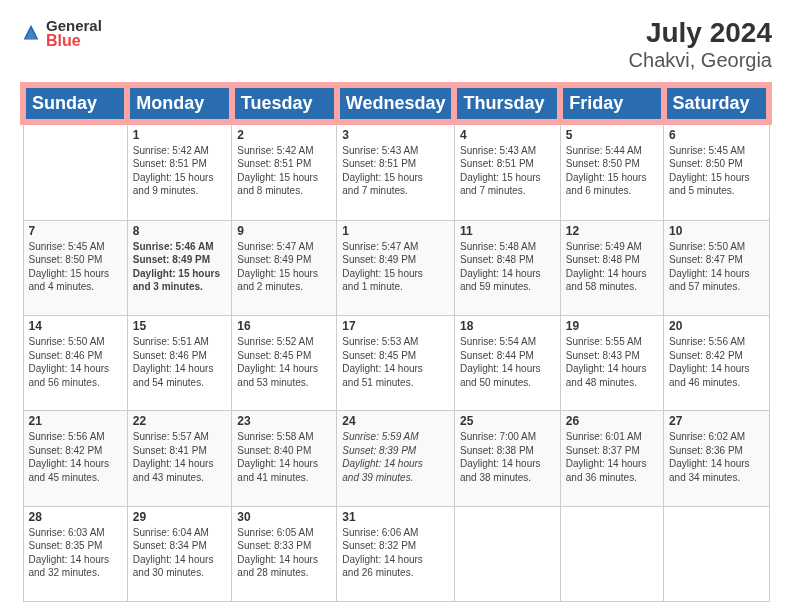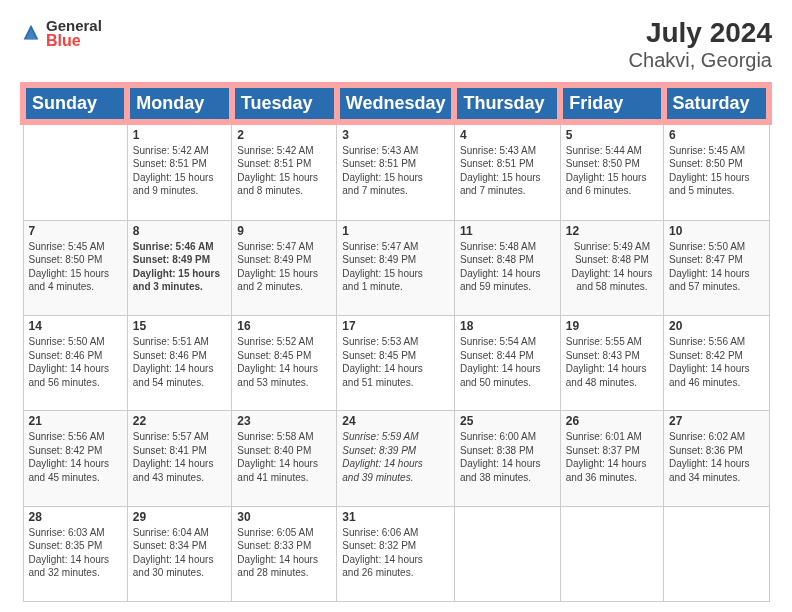--- a/index.html
+++ b/index.html
@@ -210,21 +210,21 @@
           </td>
           <td>
             <span class="day-num">11</span>
             <div class="day-info" style="white-space: pre-line;">Sunrise: 5:48 AM
 Sunset: 8:48 PM
 Daylight: 14 hours
 and 59 minutes.</div>
           </td>
           <td>
             <span class="day-num">12</span>
-            <div class="day-info" style="white-space: pre-line; text-align: center;">Sunrise: 5:49 AM
+            <div class="day-info" style="white-space: pre-line;">Sunrise: 5:49 AM
 Sunset: 8:48 PM
 Daylight: 14 hours
 and 58 minutes.</div>
           </td>
           <td>
             <span class="day-num">10</span>
             <div class="day-info" style="white-space: pre-line;">Sunrise: 5:50 AM
 Sunset: 8:47 PM
 Daylight: 14 hours
 and 57 minutes.</div>
@@ -305,21 +305,21 @@
           </td>
           <td>
             <span class="day-num">24</span>
             <div class="day-info" style="white-space: pre-line; font-style: italic;">Sunrise: 5:59 AM
 Sunset: 8:39 PM
 Daylight: 14 hours
 and 39 minutes.</div>
           </td>
           <td>
             <span class="day-num">25</span>
-            <div class="day-info" style="white-space: pre-line;">Sunrise: 6:00 AM
+            <div class="day-info" style="white-space: pre-line;">Sunrise: 7:00 AM
 Sunset: 8:38 PM
 Daylight: 14 hours
 and 38 minutes.</div>
           </td>
           <td>
             <span class="day-num">26</span>
             <div class="day-info" style="white-space: pre-line;">Sunrise: 6:01 AM
 Sunset: 8:37 PM
 Daylight: 14 hours
 and 36 minutes.</div>

